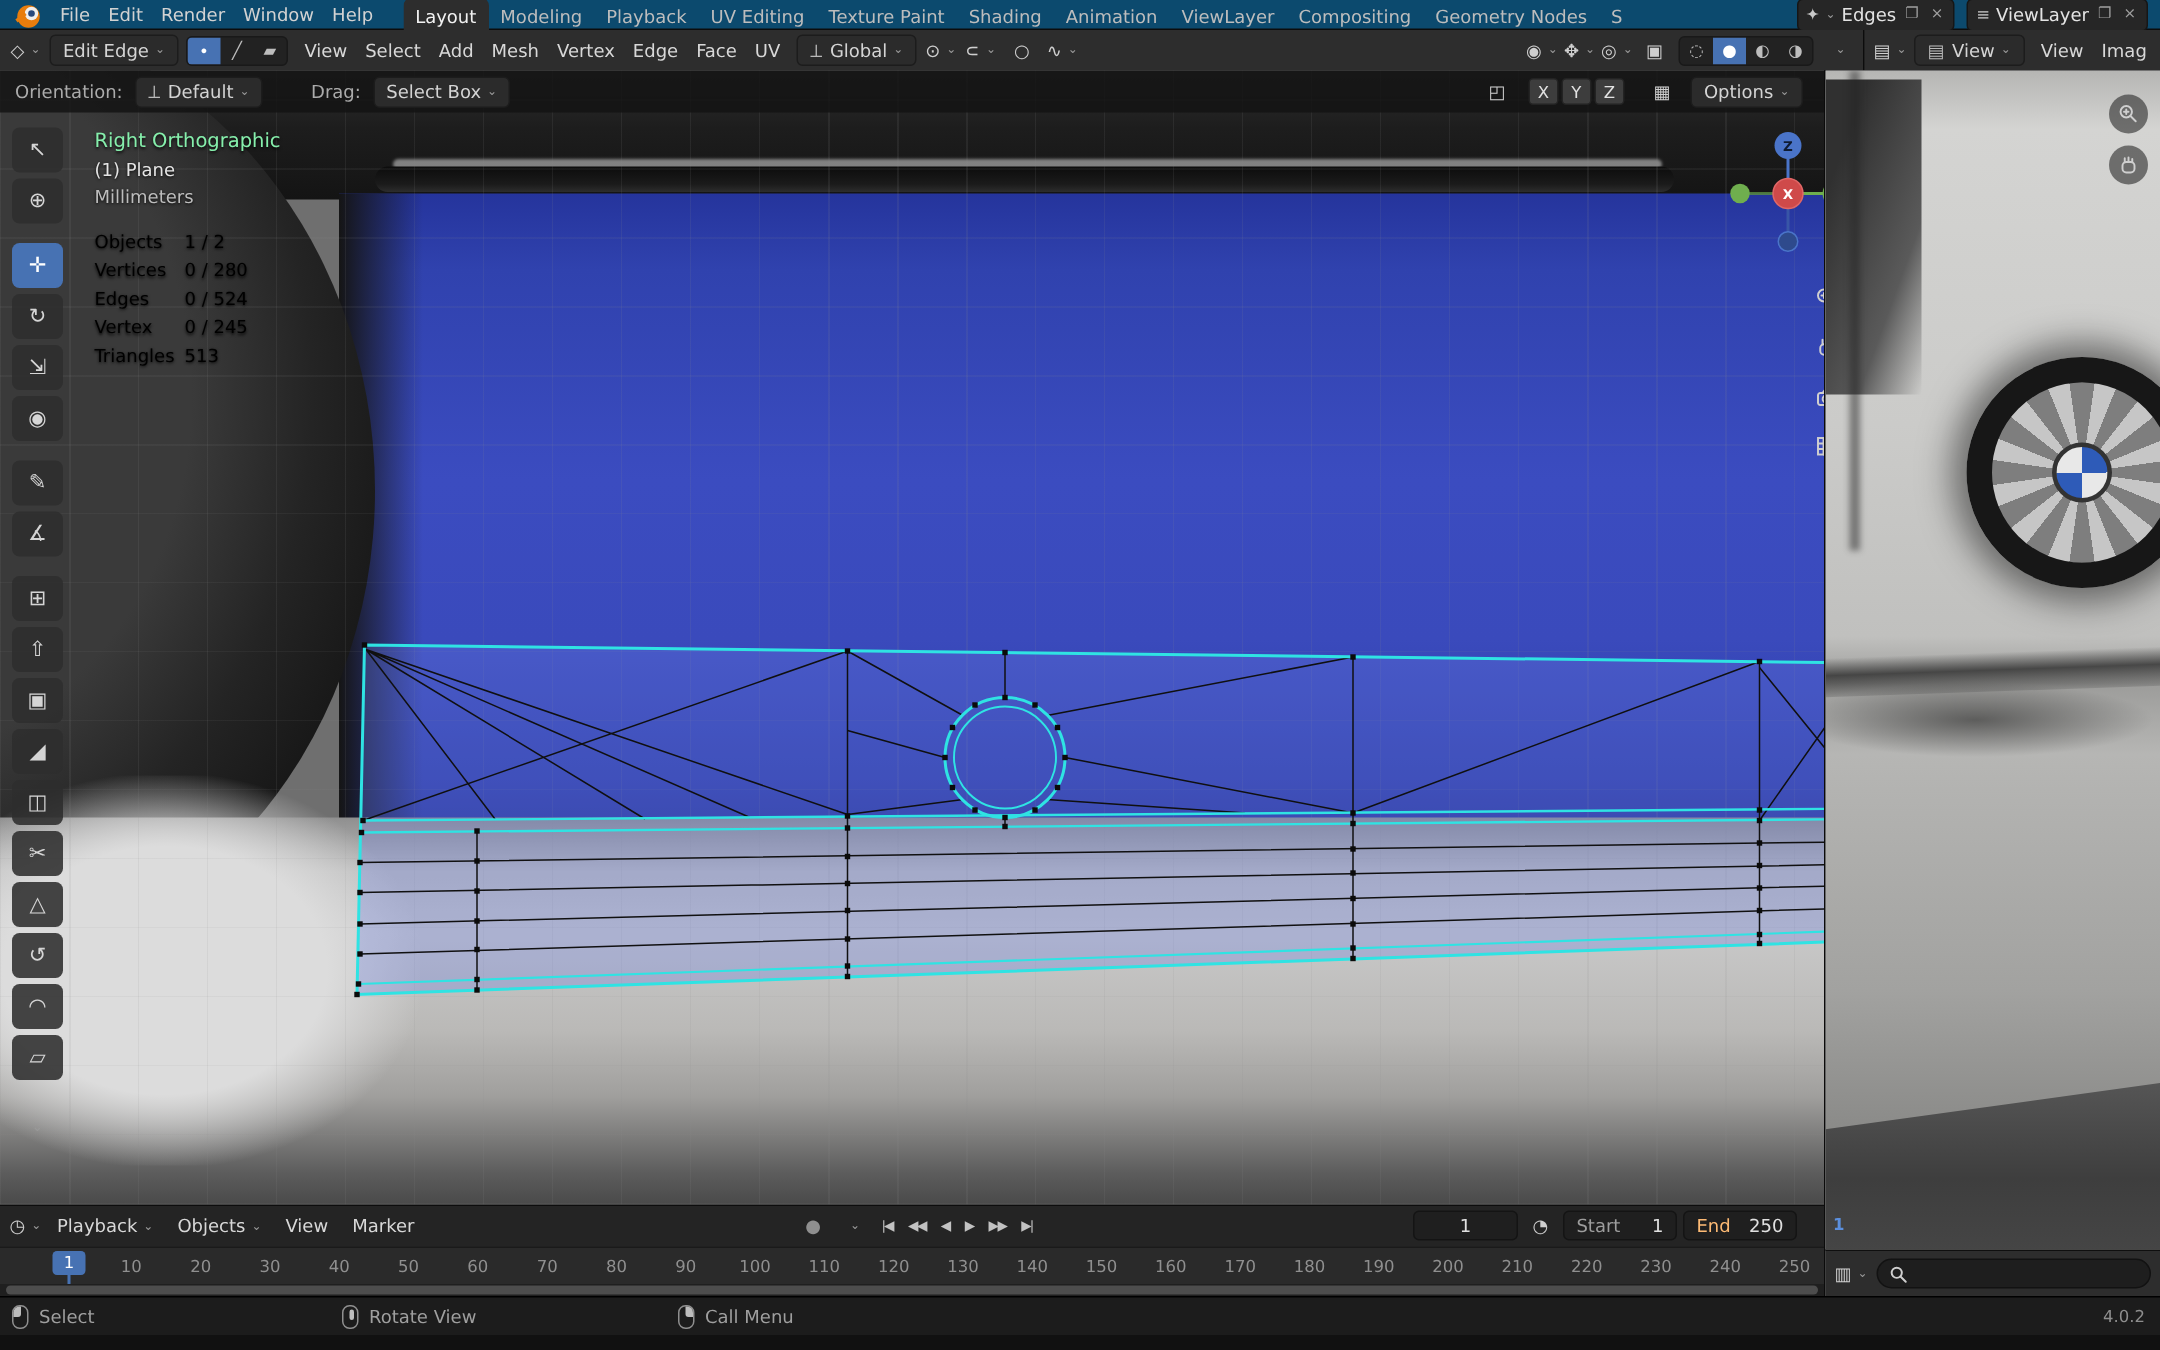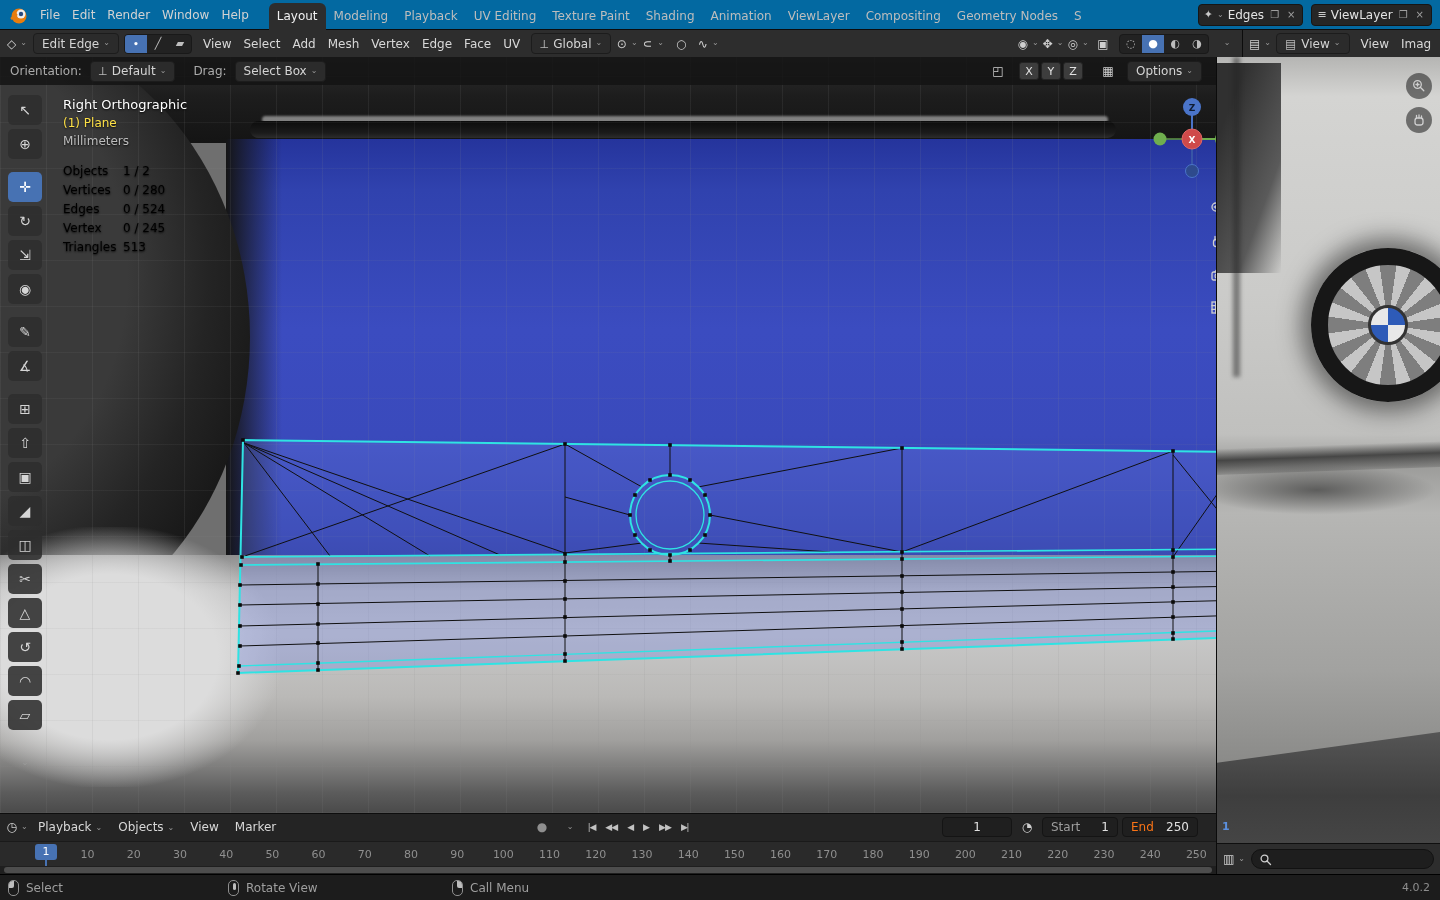--- a/index.html
+++ b/index.html
@@ -2,21 +2,21 @@
 <html><head>
 <meta charset="utf-8">
 <style>
   *{box-sizing:border-box;margin:0;padding:0;user-select:none}
   html,body{width:1440px;height:900px;overflow:hidden}
   body{font-family:"DejaVu Sans","Liberation Sans",sans-serif;font-size:12px;color:#d4d4d4;background:#111}
   .dd::after{content:"⌄";font-size:8px;margin-left:4px;color:#999;position:relative;top:-1px}
   .pill{display:inline-flex;align-items:center;background:#2b2b2b;border:1px solid #1c1c1c;border-radius:4px;padding:0 8px;height:21px;white-space:nowrap}
   .iconbtn{display:inline-flex;align-items:center;justify-content:center;min-width:22px;height:20px;border-radius:4px;color:#cfcfcf}
   
-  #topbar{height:30px;background:#0369a1;border-bottom:1px solid #0c0c0c;display:flex;align-items:center;padding:0 8px;white-space:nowrap}
+  #topbar{height:20px;background:#0c4a6e;border-bottom:1px solid #0c0c0c;display:flex;align-items:center;padding:0 8px;white-space:nowrap}
   #topbar .logo{width:22px;height:18px;display:flex;align-items:center;justify-content:center;margin-right:4px}
   .menu{padding:3px 6px;border-radius:4px;color:#d2d2d2}
   .tabs{display:flex;align-items:flex-end;height:30px;margin-left:14px;flex:1;min-width:0;overflow:hidden}
   .tab{padding:6px 8px 7px;border-radius:6px 6px 0 0;color:#bdbdbd;flex-shrink:0}
   .tab.active{background:#2d2d2d;color:#f1f1f1}
   .widget{display:inline-flex;align-items:center;gap:4px;background:#262626;border:1px solid #161616;border-radius:4px;padding:1px 5px;height:22px;margin-left:8px}
   .wicon{color:#c9c9c9;font-size:11px}
   .wlabel{color:#e3e3e3}
   .wbtn{color:#9f9f9f;font-size:10px;padding:0 2px}
   
@@ -48,22 +48,22 @@
   .ts-label{color:#ababab}
   .axis{width:20px;height:18px;background:#3d3d3d;border:1px solid #232323;border-radius:3px;display:inline-flex;align-items:center;justify-content:center;font-size:11px;color:#e2e2e2;margin-left:2px}
   
   #toolbar{position:absolute;left:8px;top:38px;z-index:6;display:flex;flex-direction:column}
   .tool{width:34px;height:30px;margin-bottom:4px;border-radius:5px;background:rgba(45,45,45,.88);display:flex;align-items:center;justify-content:center;color:#d5d5d5;font-size:14px}
   .tool.active{background:#4772b3;color:#fff}
   .tool.gap{margin-top:9px}
   .tool-more{width:34px;text-align:center;color:#9a9a9a;font-size:9px}
   
   #vp-overlay{position:absolute;left:63px;top:40px;z-index:5;text-shadow:0 1px 2px rgba(0,0,0,.85)}
-  .ov-view{font-size:13px;color:#ffffff}
-  .ov-obj{margin-top:4px;color:#fde047}
+  .ov-view{font-size:13px;color:#86efac}
+  .ov-obj{margin-top:4px;color:#e5e5e5}
   .ov-units{margin-top:4px;color:#bdbdbd}
   .ov-stats{margin-top:16px}
   .stat-row{display:flex;margin-bottom:5px;color:#000000}
   .stat-label{width:60px}
   
   #gizmo{position:absolute;left:1146px;top:36px;z-index:6}
   .side-tools{position:absolute;left:1206px;top:138px;z-index:6;display:flex;flex-direction:column;gap:7px}
   .side-tools .iconbtn{height:26px;color:#c9c9c9}
   
   #timeline{height:61px;display:flex;flex-direction:column;background:#242424;border-top:1px solid #0d0d0d}
@@ -314,21 +314,21 @@
             <rect x="703.2" y="436.2" width="3.6" height="3.6"></rect>
           </g>
       </svg>
 
       <div class="tool-settings">
         <span class="ts-label">Orientation:</span>
         <span class="pill dd">
           <span style="margin-right:5px;color:#b9b9b9">⟂</span>
           <span>Default</span>
         </span>
-        <span class="ts-label" style="margin-left:10px">Drag:</span>
+        <span class="ts-label" style="margin-left:24px">Drag:</span>
         <span class="pill dd">
             <span>Select Box</span>
           </span>
         <span class="spacer"></span>
         <span class="iconbtn">◰</span>
         <span>
           
         <span class="axis">X</span><span class="axis">Y</span><span class="axis">Z</span></span>
         <span class="iconbtn" style="margin-left:6px">▦</span>
         <span class="pill dd" style="margin-right:4px">Options</span>
@@ -465,21 +465,21 @@
             <button class="tbtn" style="background:none;border:0;cursor:default">▶|</button>
           </span>
         <span class="spacer"></span>
         <span class="field" style="width:70px;justify-content:center">1</span>
         <span class="iconbtn">◔</span>
         <span class="field" style="width:76px">
           <span style="color:#9d9d9d">Start</span>
           <span>1</span>
         </span>
         <span class="field" style="width:76px;margin-right:12px">
-          <span style="color:#f97316">End</span>
+          <span style="color:#fdba74">End</span>
           <span>250</span>
         </span>
       </div>
       <div class="tl-ruler">
         <span class="playhead">1</span>
         <span>
           
         <span class="ruler-num" style="left: 46px;">1</span><span class="ruler-num" style="left: 87.58px;">10</span><span class="ruler-num" style="left: 133.78px;">20</span><span class="ruler-num" style="left: 179.98px;">30</span><span class="ruler-num" style="left: 226.18px;">40</span><span class="ruler-num" style="left: 272.38px;">50</span><span class="ruler-num" style="left: 318.58px;">60</span><span class="ruler-num" style="left: 364.78px;">70</span><span class="ruler-num" style="left: 410.98px;">80</span><span class="ruler-num" style="left: 457.18px;">90</span><span class="ruler-num" style="left: 503.38px;">100</span><span class="ruler-num" style="left: 549.58px;">110</span><span class="ruler-num" style="left: 595.78px;">120</span><span class="ruler-num" style="left: 641.98px;">130</span><span class="ruler-num" style="left: 688.18px;">140</span><span class="ruler-num" style="left: 734.38px;">150</span><span class="ruler-num" style="left: 780.58px;">160</span><span class="ruler-num" style="left: 826.78px;">170</span><span class="ruler-num" style="left: 872.98px;">180</span><span class="ruler-num" style="left: 919.18px;">190</span><span class="ruler-num" style="left: 965.38px;">200</span><span class="ruler-num" style="left: 1011.58px;">210</span><span class="ruler-num" style="left: 1057.78px;">220</span><span class="ruler-num" style="left: 1103.98px;">230</span><span class="ruler-num" style="left: 1150.18px;">240</span><span class="ruler-num" style="left: 1196.38px;">250</span></span>
       </div>
       <div class="tl-scroll">

